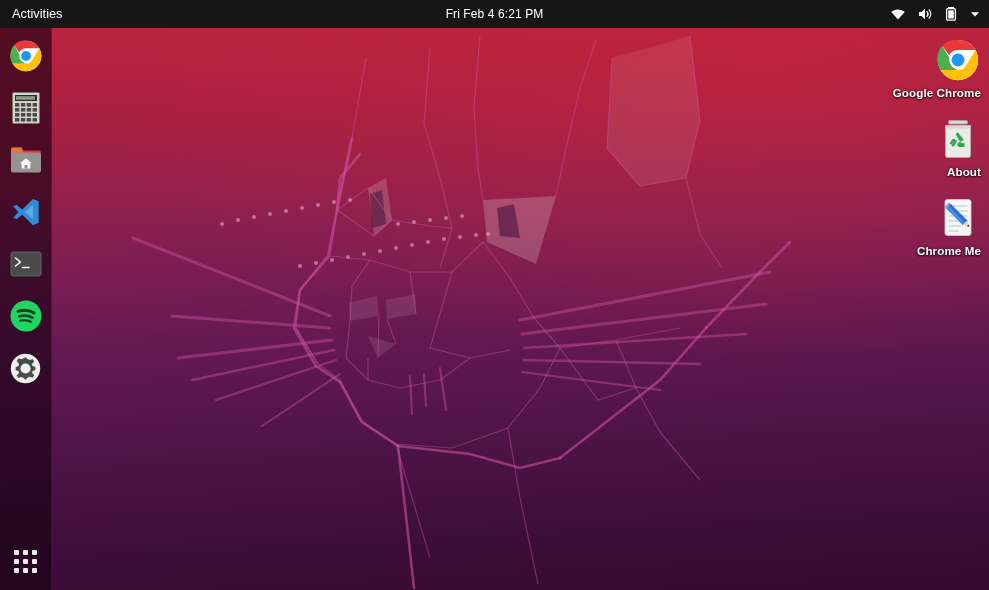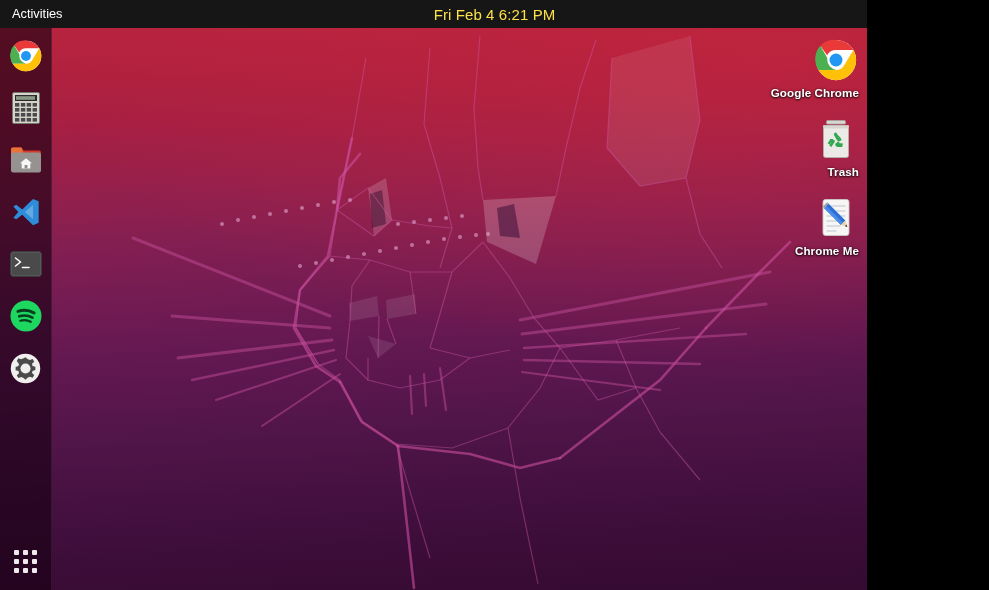--- a/index.html
+++ b/index.html
@@ -3,21 +3,21 @@
 <meta charset="utf-8">
 <style>
   * { margin:0; padding:0; box-sizing:border-box; }
   html, body {
     width:989px; height:590px; overflow:hidden;
     font-family:"Liberation Sans", sans-serif;
     background:#000;
   }
 
   #desktop {
-    position:relative; width:867px; height:590px; overflow:hidden;
+    position:relative; width:989px; height:590px; overflow:hidden;
     background:#2c001e;
   }
 
   
   #wallpaper {
     position:absolute; left:0; top:28px; width:989px; height:562px;
     overflow:hidden;
     background:
       radial-gradient(120% 90% at 78% 6%, rgba(201,38,60,0.55) 0%, rgba(201,38,60,0) 60%),
       linear-gradient(177deg,
@@ -45,21 +45,21 @@
     color:#ffffff;
     font-size:12.5px;
   }
   #activities {
     padding:0 10px 0 12px; height:28px; line-height:28px;
     font-size:12.8px; color:#ffffff; cursor:pointer;
     border-radius:4px;
   }
   #clock {
     position:absolute; left:0; right:0; text-align:center;
-    font-size:15px; color:#fde047; letter-spacing:.1px;
+    font-size:12px; color:#ffffff; letter-spacing:.1px;
     pointer-events:none;
   }
   #clock span { pointer-events:auto; cursor:pointer; }
   #status-area {
     position:absolute; right:8px; top:0; height:28px;
     display:flex; align-items:center; gap:11px; cursor:pointer;
   }
   #status-area .sicon { display:flex; align-items:center; justify-content:center; }
 
   
@@ -391,21 +391,21 @@
             <path d="M20 15.5l3.4 5.9h-2.1l1.3 2.3 3.1-1.8-1.5-2.6z"></path>
             <path d="M26.2 26.6l-3.4 0.0 1.0-1.8-2.3-1.3-1.9 3.3 1.2 2.1 5.5 0z"></path>
             <path d="M13.6 26.6l1.7-2.9 1.0 1.8 2.3-1.3-1.9-3.3-2.4 0-2.7 4.7z"></path>
             <path d="M20 14.2l2.4 4.2-2.0 1.2-2.4-4.2z"></path>
           </g>
           <path d="M20 15.2 l3.6 6.3 -2.3 1.3 -3.6-6.3z" fill="#2fa84f"></path>
           <path d="M26.6 27.8 l-7.2 0 0-2.6 7.2 0z" fill="#2fa84f"></path>
           <path d="M13.2 27.6 l3.6-6.2 2.3 1.3 -3.6 6.2z" fill="#2fa84f"></path>
         </svg>
       </span>
-      <span class="desk-label">Trash</span>
+      <span class="desk-label">About</span>
     </div>
 
     <div class="desk-icon">
       <span class="art">
         <svg width="40" height="42" viewBox="0 0 40 42">
           <rect x="7" y="2.5" width="26" height="36" rx="2.4" fill="#f7f6f4" stroke="#c9c6c2" stroke-width="0.9"></rect>
           <g stroke="#b9c4d4" stroke-width="1.1" stroke-linecap="round">
             <path d="M11 9h18"></path>
               <path d="M11 14h18"></path>
               <path d="M11 19h18"></path>

